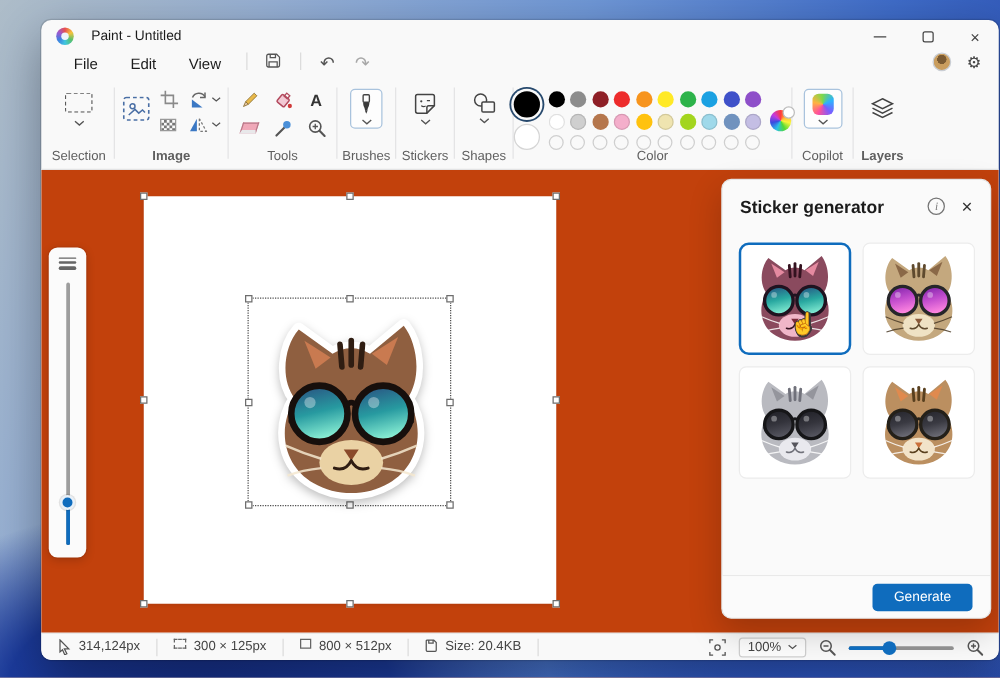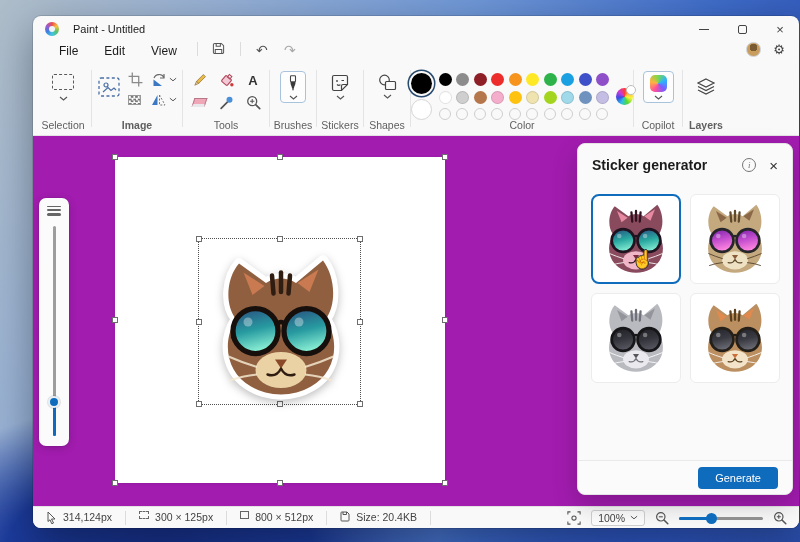--- a/index.html
+++ b/index.html
@@ -79,21 +79,21 @@
   .color-wheel::after { content:""; position:absolute; right:-3px; top:-3px; width:8px; height:8px; border-radius:50%;
     background:#fff; border:1px solid #bdbdbd; }
 
   .g-copilot { width:48px; }
   .copilot-glyph { width:17px; height:17px; border-radius:5px;
     background:conic-gradient(from 210deg,#ff4f9b,#ffb340,#7cd94a,#2bb3ff,#7a5cff,#ff4f9b); }
   .g-layers { width:46px;font-weight:bold; }
   .g-layers .licon { margin-top:8px; }
 
   
-  .workspace { position:relative; flex:1 1 auto; background:#a21caf; }
+  .workspace { position:relative; flex:1 1 auto; background:#c2410c; }
 
   .canvas { position:absolute; left:82px; top:21px; width:330px; height:326px; background:#ffffff;
     box-shadow:0 1px 3px rgba(0,0,0,.10); }
   .handle { position:absolute; width:6px; height:6px; background:#fff; border:1px solid #6e6e6e; }
   .h-tl{left:-3px;top:-3px;} .h-tm{left:50%;margin-left:-3px;top:-3px;} .h-tr{right:-3px;top:-3px;}
   .h-ml{left:-3px;top:50%;margin-top:-3px;} .h-mr{right:-3px;top:50%;margin-top:-3px;}
   .h-bl{left:-3px;bottom:-3px;} .h-bm{left:50%;margin-left:-3px;bottom:-3px;} .h-br{right:-3px;bottom:-3px;}
 
   .selection { position:absolute; left:83px; top:81px; width:163px; height:167px; border:1px dotted #4f4f4f; }
   .selection .cat-wrap { position:absolute; left:7px; top:13px; width:150px; height:152px;

